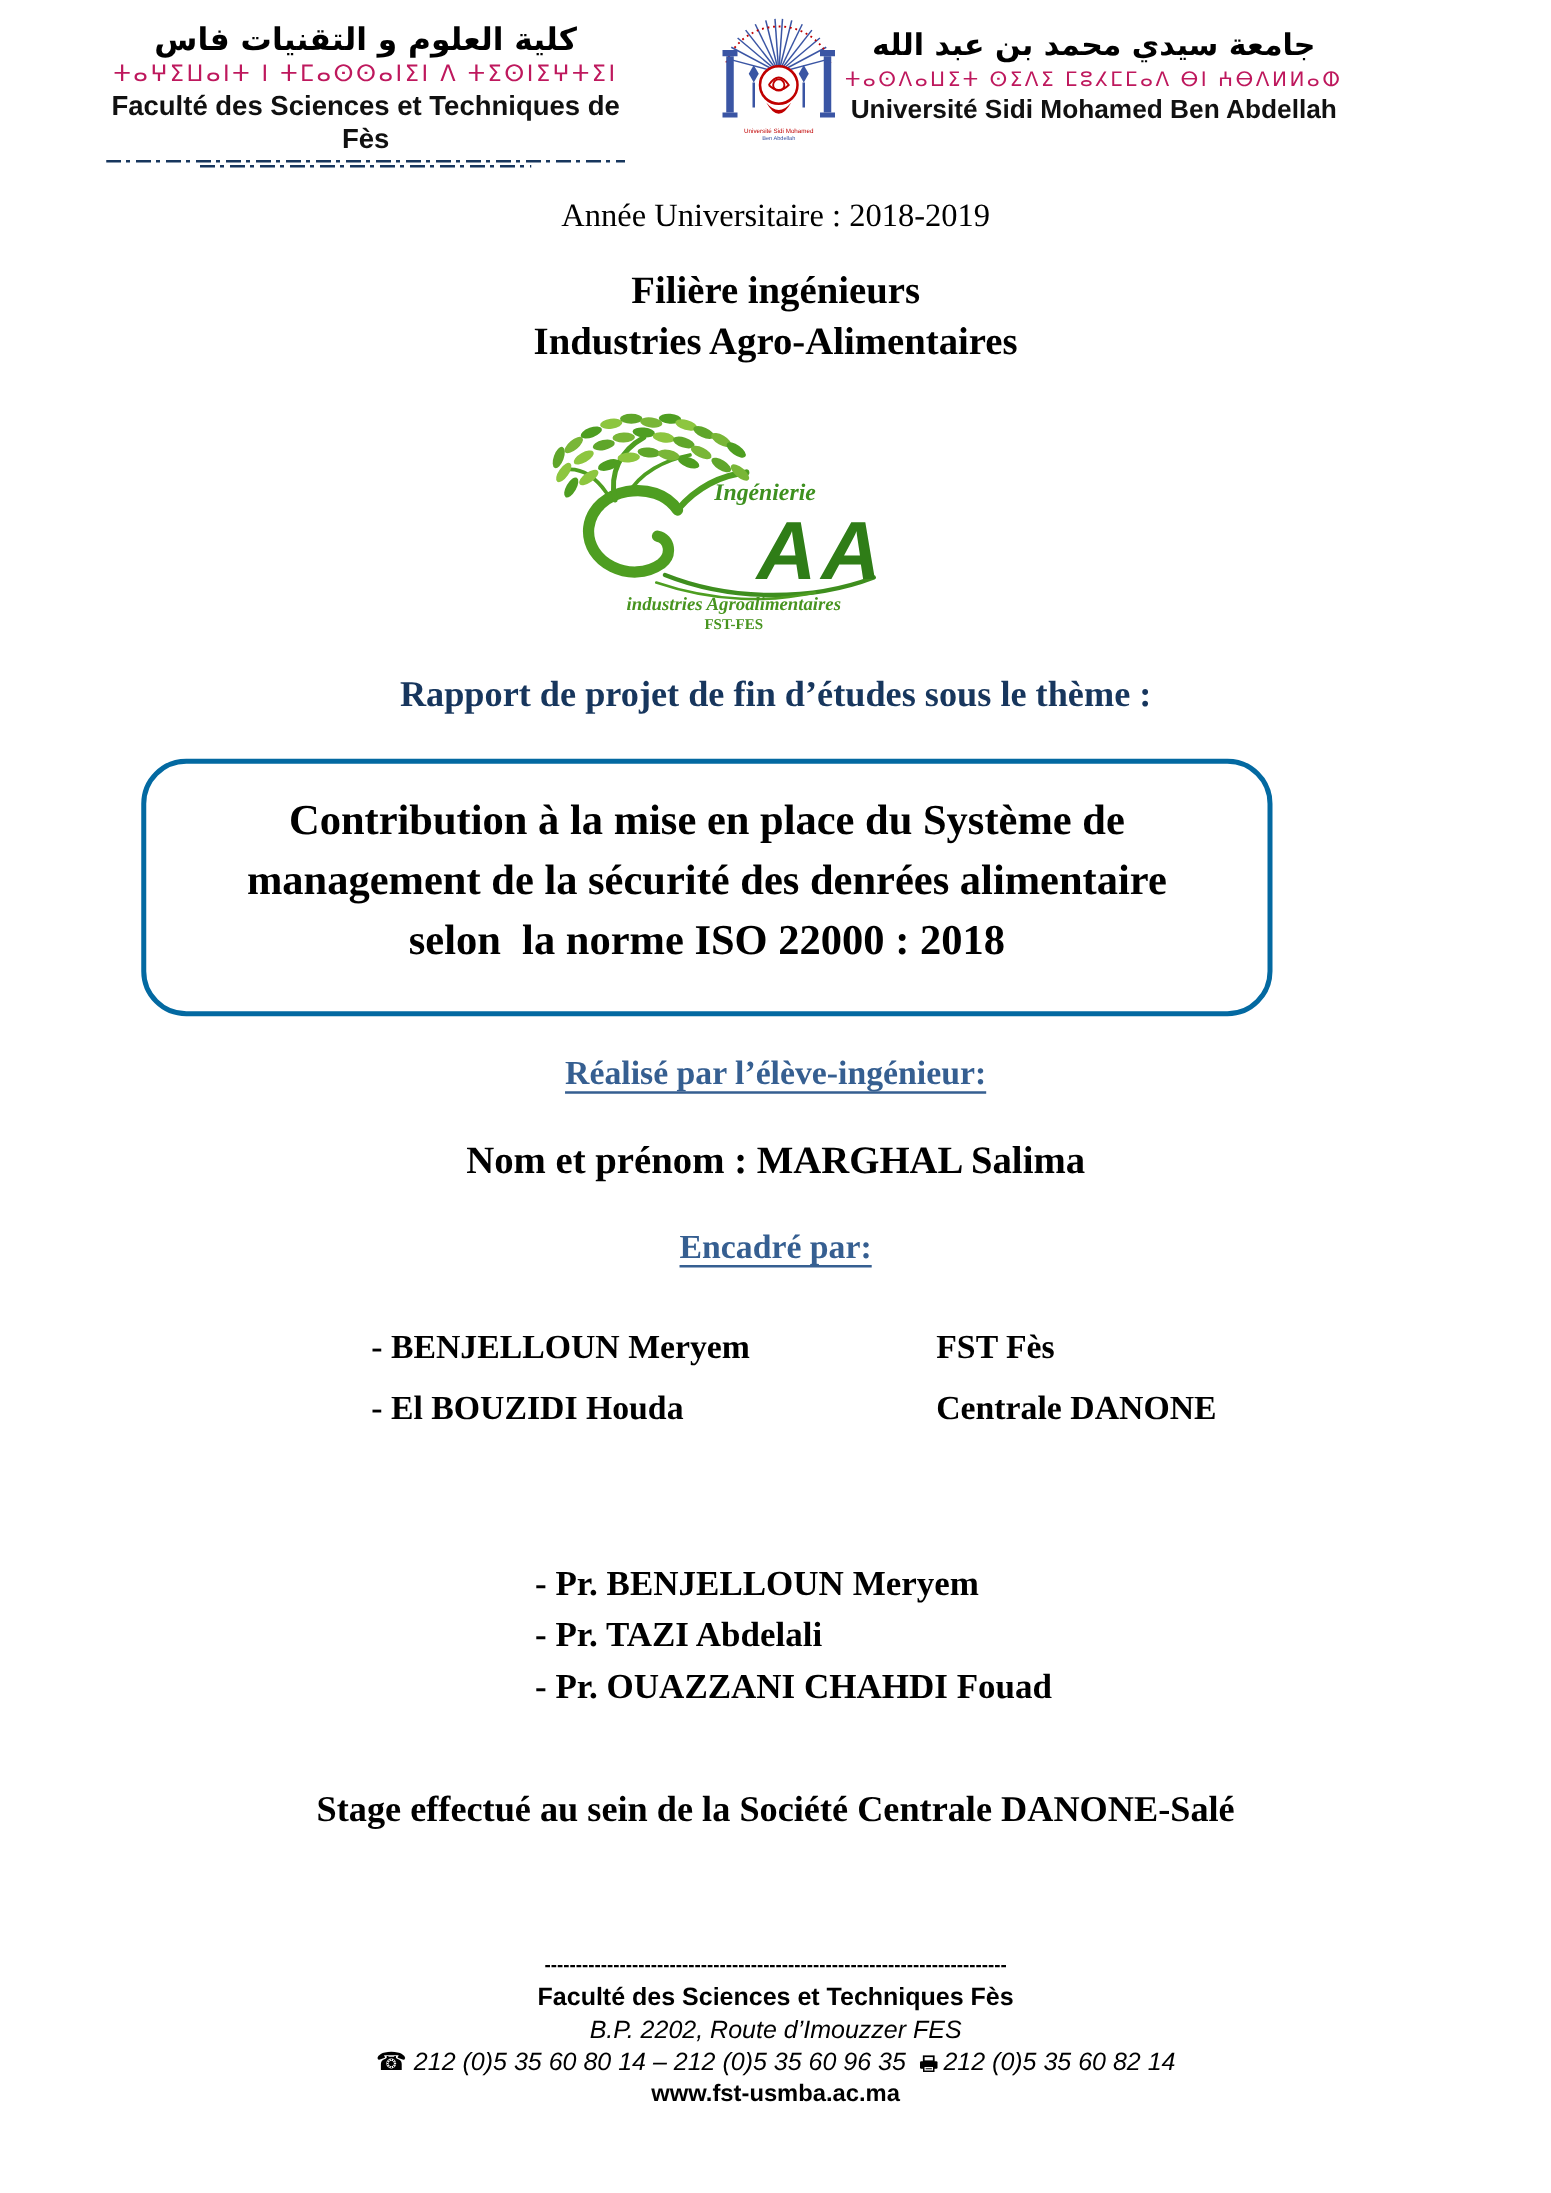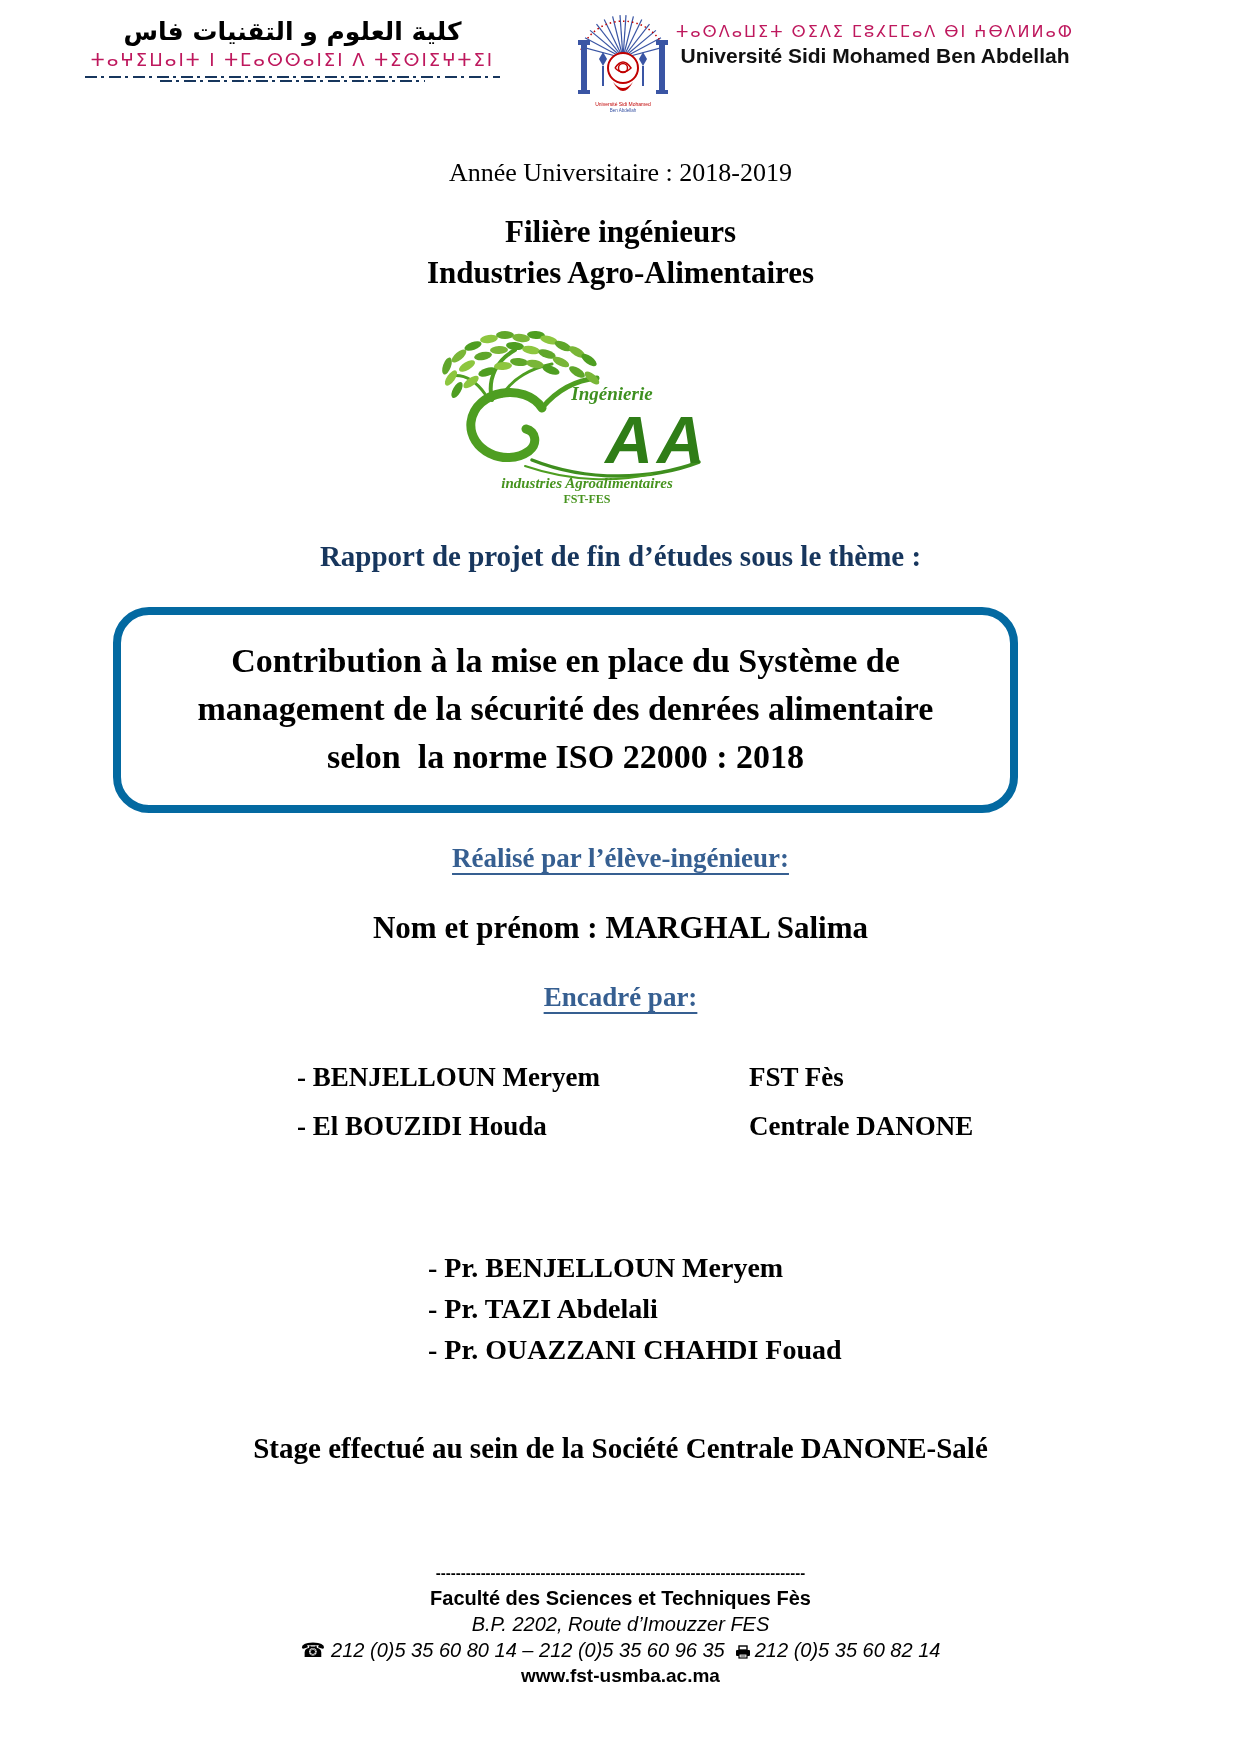--- a/index.html
+++ b/index.html
@@ -33,21 +33,21 @@
   
   .year-line   { font-size:26px; }
   .program     { font-size:31px; font-weight:bold; }
   .navy-head   { font-size:29px; font-weight:bold; color:#17365D; }
   .blue-head   { font-size:27px; font-weight:bold; color:#365F91;
                  text-decoration:underline; text-decoration-thickness:2px; text-underline-offset:6px; }
   .black-bold  { font-weight:bold; }
 
   .title-box {
     left:113px; top:607px; width:905px; height:206px;
-    border:8px solid #0369a1; border-radius:36px;
+    border:4px solid #0369a1; border-radius:36px;
     padding-top:22px; text-align:center;
   }
   .title-box .tline { font-size:34px; font-weight:bold; line-height:48px; }
 
   .sup-block { left:297px; top:1047px; width:690px; }
   .sup-row   { display:flex; font-size:27px; font-weight:bold; line-height:37px;margin-top:12px; }
   .sup-name  { width:452px; }
   .sup-aff   { flex:1; }
 
   .jury-block { left:428px; top:1247px; font-size:28px; font-weight:bold; line-height:41px; }
@@ -63,20 +63,21 @@
   .fax-svg { vertical-align:-2px; margin:0 4px 0 10px; }
 </style>
 </head>
 <body>
 
 <div class="page">
 
   <div class="abs hdr-block hdr-left" style="left:85px; top:16px; width:415px;">
     <div class="hdr-arabic">كلية العلوم و التقنيات فاس</div>
     <div class="hdr-tifinagh">ⵜⴰⵖⵉⵡⴰⵏⵜ ⵏ ⵜⵎⴰⵙⵙⴰⵏⵉⵏ ⴷ ⵜⵉⵙⵏⵉⵖⵜⵉⵏ</div>
+    <div class="hdr-french">Faculté des Sciences et Techniques de Fès</div>
     <div class="dashdot"></div>
     <div class="dashdot row2"></div>
   </div>
 
   <div class="abs" style="left:573px; top:2px;">
     <svg width="100" height="112" viewBox="0 0 100 112">
       <g stroke="#3A55A4" stroke-width="1.2">
         <line x1="50" y1="56" x2="8.5" y2="44.9"></line>
           <line x1="50" y1="56" x2="12" y2="35.8"></line>
         <line x1="50" y1="56" x2="17.1" y2="28.4"></line>
@@ -110,20 +111,21 @@
         <path d="M 42 66 Q 50 54 58 66 Q 50 74 42 66" fill="none" stroke="#C00000" stroke-width="1.5"></path>
         <circle cx="50" cy="66" r="4.5" fill="none" stroke="#C00000" stroke-width="1.5"></circle>
         <path d="M 40 80 Q 50 92 60 80 Q 50 98 40 80" fill="#C00000"></path>
       </g>
       <text x="50" y="104" text-anchor="middle" font-size="5" fill="#C00000" font-family="Liberation Sans, sans-serif">Université Sidi Mohamed</text>
       <text x="50" y="110" text-anchor="middle" font-size="4.5" fill="#3A55A4" font-family="Liberation Sans, sans-serif">Ben Abdellah</text>
     </svg>
   </div>
 
   <div class="abs hdr-block hdr-right" style="left:665px; top:20px; width:420px;">
+    <div class="hdr-arabic">جامعة سيدي محمد بن عبد الله</div>
     <div class="hdr-tifinagh">ⵜⴰⵙⴷⴰⵡⵉⵜ ⵙⵉⴷⵉ ⵎⵓⵃⵎⵎⴰⴷ ⴱⵏ ⵄⴱⴷⵍⵍⴰⵀ</div>
     <div class="hdr-french">Université Sidi Mohamed Ben Abdellah</div>
   </div>
 
   <div class="abs center year-line" style="top:158px;">Année Universitaire : 2018-2019</div>
 
   <div class="abs center program" style="top:214px;">Filière ingénieurs</div>
   <div class="abs center program" style="top:255px;">Industries Agro-Alimentaires</div>
 
   <div class="abs" style="left:437px; top:330px;">

